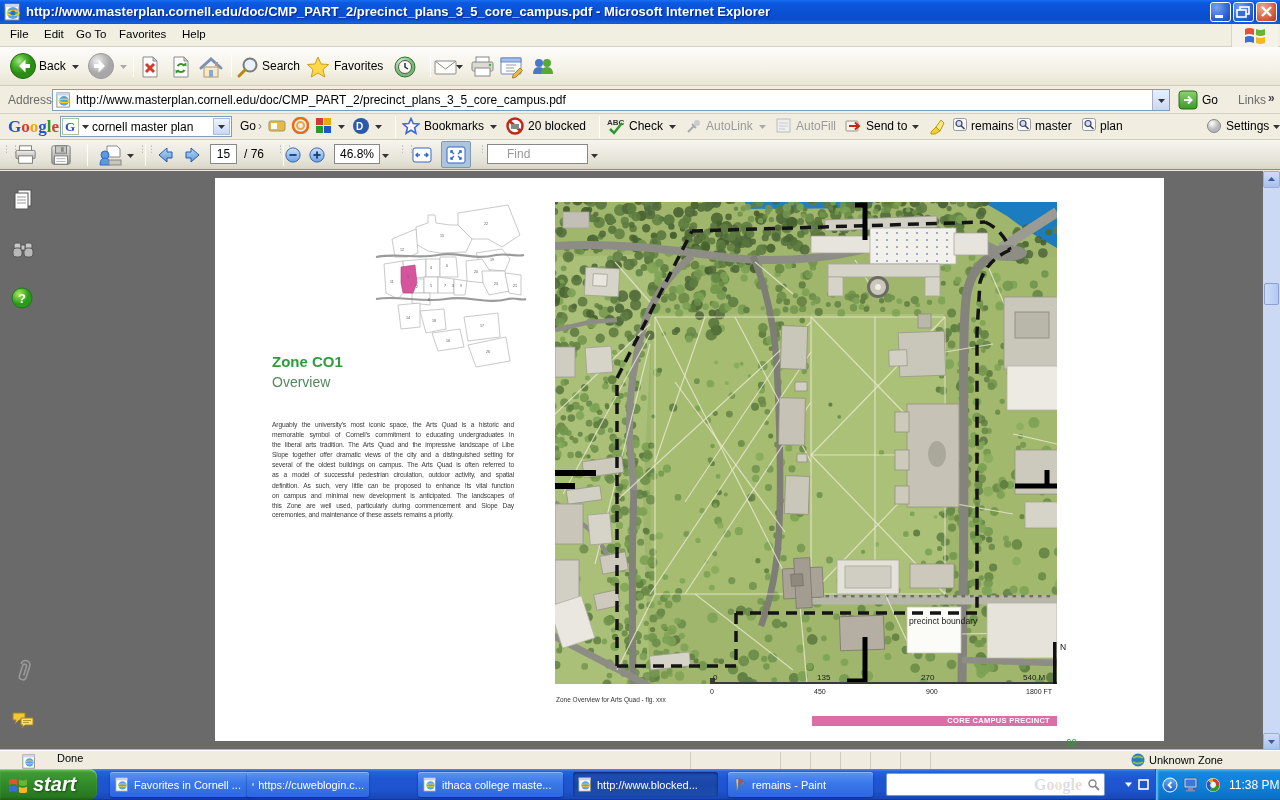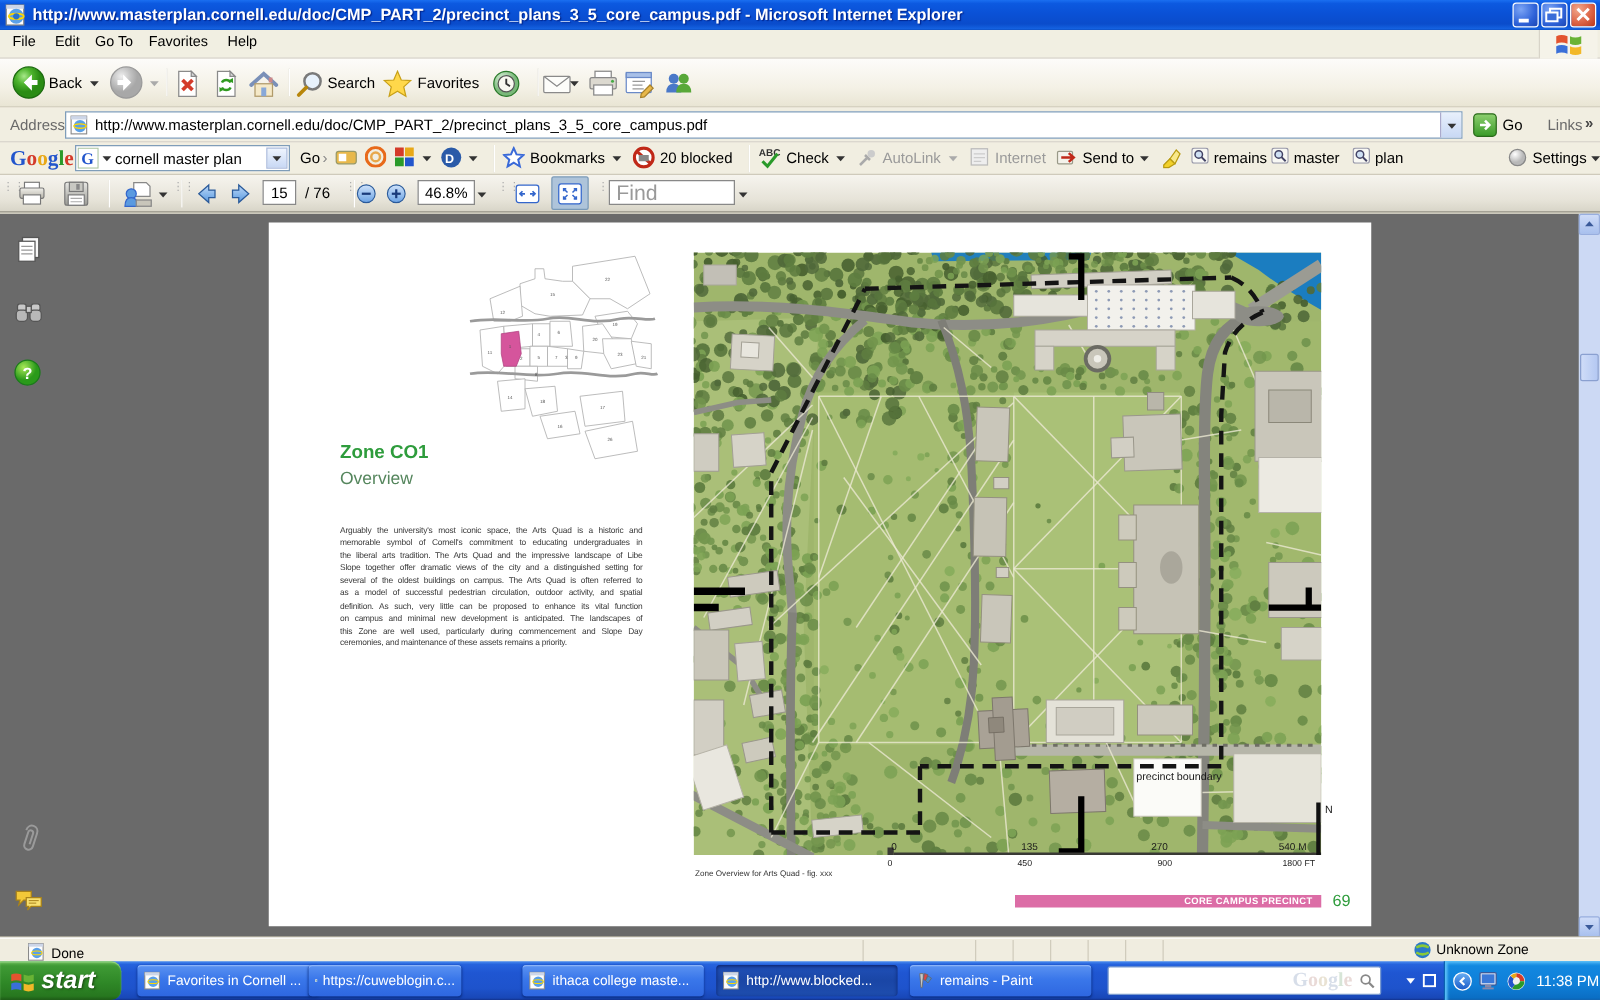--- a/index.html
+++ b/index.html
@@ -9,21 +9,21 @@
 .bmin,.bmax{background:radial-gradient(circle at 30% 25%,#7ba4f5,#2f63d9 60%,#1c46b4)}
 .bclose{background:radial-gradient(circle at 30% 25%,#f2a88c,#dd6547 55%,#b8371b)}
 #menubar{left:0;top:24px;width:1280px;height:23px;background:#f1efe2;border-bottom:1px solid #d4d0c8;font-size:11.5px;color:#000}
 .menuitem{position:absolute;top:4px}
 #winflag{position:absolute;right:2px;top:0;width:47px;height:23px;background:#f5f3e9;border-left:1px solid #d8d4c8}
 #toolbar{left:0;top:47px;width:1280px;height:39px;background:linear-gradient(180deg,#fdfcfa,#f4f1e6 60%,#e9e5d4);border-bottom:1px solid #cfcabb;font-size:12px}
 #addrbar{left:0;top:86px;width:1280px;height:28px;background:#f1eee1;border-bottom:1px solid #d4d0c8;font-size:12px}
 #googlebar{left:0;top:114px;width:1280px;height:26px;background:#f1eee1;border-bottom:1px solid #cfcabb;font-size:12px}
 #pdfbar{left:0;top:140px;width:1280px;height:30px;background:linear-gradient(180deg,#f6f4ee,#e6e3d8 70%,#d8d5c8);border-bottom:1px solid #8e8b80;font-size:12px}
 #viewer{left:0;top:171px;width:1280px;height:579px;background:#6a6a6a}
-#page{position:absolute;left:215px;top:7px;width:882px;height:563px;background:#fff}
+#page{position:absolute;left:215px;top:7px;width:949px;height:563px;background:#fff}
 #vscroll{position:absolute;right:0;top:0;width:17px;height:579px;background:#ccd9f4}
 .sep{display:inline-block;width:1px;height:22px;background:#cbc7b8;border-right:1px solid #fff;vertical-align:middle;margin:0 3px}
 #statusbar{left:0;top:750px;width:1280px;height:19px;background:#f0ede0;border-top:1px solid #fff;box-shadow:0 -1px 0 #b8b4a4;font-size:11px;color:#000}
 #taskbar{left:0;top:769px;width:1280px;height:31px;background:linear-gradient(180deg,#4b8df0 0%,#2663dd 8%,#1f56d2 30%,#1e53cc 70%,#1847b7 95%,#12328c 100%)}
 .task{position:absolute;top:3px;height:25px;border-radius:3px;background:linear-gradient(180deg,#5c93f2,#3a77ea 45%,#2e67e0);box-shadow:inset 0 1px 0 #8ab2f7,0 1px 2px #0b2f86;color:#fff;font-size:11px;display:flex;align-items:center;padding:0 5px;gap:4px;white-space:nowrap;overflow:hidden}
 .task.active{background:linear-gradient(180deg,#2050b8,#1a46a6 50%,#1e4dae);box-shadow:inset 0 1px 3px #0a1f66}
 svg{display:block}
 </style></head><body>
 <div id="titlebar" class="abs">
     <svg class="abs" style="left:4px;top:3px" width="18" height="18" viewBox="0 0 18 18">
@@ -309,21 +309,21 @@
 <span class="abs" style="left:706px;top:5px;color:#9a9a9a">AutoLink</span>
     <span class="abs" style="left:758px;top:9px">
       <svg width="9" height="7" viewBox="0 0 9 7">
         <path d="M1,2 L8,2 L4.5,6 Z" fill="#aaa"></path>
       </svg>
     </span>
 <svg class="abs" style="left:776px;top:4px" width="16" height="16" viewBox="0 0 16 16">
       <rect x="1" y="1" width="13" height="13" fill="#eee" stroke="#bbb"></rect>
       <path d="M3,5 L12,5 M3,8 L12,8 M3,11 L9,11" stroke="#ccc"></path>
     </svg>
-<span class="abs" style="left:796px;top:5px;color:#9a9a9a">Internet</span>
+<span class="abs" style="left:796px;top:5px;color:#9a9a9a">AutoFill</span>
 <svg class="abs" style="left:845px;top:4px" width="17" height="16" viewBox="0 0 17 16">
       <rect x="1" y="3" width="12" height="10" rx="1" fill="#f4f2ea" stroke="#998"></rect>
       <path d="M4,8 L14,8 M10,4.5 L14,8 L10,11.5" stroke="#c02818" stroke-width="2" fill="none"></path>
     </svg>
 <span class="abs" style="left:866px;top:5px">Send to</span>
     <span class="abs" style="left:911px;top:9px">
       <svg width="9" height="7" viewBox="0 0 9 7">
         <path d="M1,2 L8,2 L4.5,6 Z" fill="#333"></path>
       </svg>
     </span>
@@ -472,21 +472,21 @@
     </span>
 <div class="abs" style="left:441px;top:1px;width:30px;height:27px;background:#aec4da;border:1px solid #7a9ab8;border-radius:2px"></div>
 <span class="abs" style="left:445px;top:5px">
       <svg width="22" height="20" viewBox="0 0 22 20">
         <rect x="2" y="2" width="18" height="16" rx="2" fill="#fff" stroke="#36c"></rect>
         <path d="M6,8 L6,6 L8,6 M14,6 L16,6 L16,8 M16,12 L16,14 L14,14 M8,14 L6,14 L6,12" stroke="#36c" stroke-width="1.4" fill="none"></path>
         <path d="M6,6 L9,9 M16,6 L13,9 M16,14 L13,11 M6,14 L9,11" stroke="#36c" stroke-width="1.2"></path>
       </svg>
     </span>
 <span class="abs" style="left:478px;top:4px;color:#aaa;font-size:9px">⋮⋮</span>
-<div class="abs" style="left:487px;top:4px;width:101px;height:20px;background:#fff;border:1px solid #888;color:#999;font-size:17px;line-height:19px;padding-left:5px">Find</div>
+<div class="abs" style="left:487px;top:4px;width:101px;height:20px;background:#fff;border:1px solid #888;color:#999;font-size:12px;line-height:19px;padding-left:19px">Find</div>
 <span class="abs" style="left:590px;top:12px">
       <svg width="9" height="7" viewBox="0 0 9 7">
         <path d="M1,2 L8,2 L4.5,6 Z" fill="#333"></path>
       </svg>
     </span>
 </div>
 <div id="viewer" class="abs">
 <div id="page">
 <svg class="abs" style="left:155px;top:17px" width="160" height="185" viewBox="0 0 160 185">
 <path d="M88,18 L138,10 L150,40 L132,52 L118,44 L102,44 L88,30 Z" fill="#fff" stroke="#b2b2b2" stroke-width="0.7"></path>
@@ -2228,21 +2228,21 @@
 </svg>
 <div class="abs" style="left:341px;top:510px;width:520px;font-size:7px;color:#222">
 <span style="position:absolute;left:154px">0</span>
         <span style="position:absolute;left:258px">450</span>
         <span style="position:absolute;left:370px">900</span>
         <span style="position:absolute;left:470px;white-space:nowrap">1800 FT</span>
       </div>
 <div class="abs" style="left:845px;top:464px;font-size:8.5px;color:#111">N</div>
 <div class="abs" style="left:341px;top:518px;font-size:6.5px;color:#333">Zone Overview for Arts Quad - fig. xxx</div>
 <div class="abs" style="left:597px;top:538px;width:245px;height:10px;background:#dc6da6;color:#fff;font-size:7.5px;font-weight:bold;text-align:right;line-height:10px;padding-right:7px;letter-spacing:0.3px">CORE CAMPUS PRECINCT</div>
-<div class="abs" style="left:851px;top:535px;font-size:13px;font-weight:normal;color:#2e9c3c">69</div>
+<div class="abs" style="left:851px;top:560px;font-size:10px;font-weight:normal;color:#2e9c3c">69</div>
 </div>
 <svg class="abs" style="left:12px;top:17px" width="22" height="24" viewBox="0 0 22 24">
       <rect x="6" y="2" width="13" height="16" fill="#f8f8f8" stroke="#555"></rect>
       <rect x="3" y="5" width="13" height="16" fill="#fff" stroke="#555"></rect>
       <path d="M5,9 L14,9 M5,12 L14,12 M5,15 L14,15" stroke="#999"></path>
     </svg>
     <svg class="abs" style="left:12px;top:68px" width="22" height="22" viewBox="0 0 22 22">
       <rect x="2" y="4" width="7" height="6" rx="2" fill="#c8c8c8" stroke="#555"></rect>
       <rect x="13" y="4" width="7" height="6" rx="2" fill="#c8c8c8" stroke="#555"></rect>
       <rect x="1" y="9" width="9" height="9" rx="3" fill="#b8b8b8" stroke="#555"></rect>
@@ -2275,21 +2275,21 @@
       </div>
 <div class="abs" style="left:0;top:562px;width:17px;height:17px;background:linear-gradient(180deg,#cfdcf8,#a8c0ee);border:1px solid #98aede;border-radius:2px">
         <svg width="15" height="15" viewBox="0 0 15 15">
           <path d="M4,6 L7.5,10 L11,6 Z" fill="#3a5a9a"></path>
         </svg>
       </div>
 <div class="abs" style="left:1px;top:112px;width:15px;height:22px;background:linear-gradient(90deg,#cfdcf8,#b4c8f2);border:1px solid #8aa0d0;border-radius:2px"></div>
 </div>
 </div>
 <div id="statusbar" class="abs">
-<span style="display:inline-flex;align-items:flex-end;gap:4px;margin-left:18px;margin-top:1px">
+<span style="display:inline-flex;align-items:flex-start;gap:20px;margin-left:18px;margin-top:1px">
       <svg width="15" height="15" viewBox="0 0 18 18" style="margin:2px 0 0 4px">
         <rect x="1" y="1" width="14" height="16" fill="#fdfdfd" stroke="#888"></rect>
         <rect x="1" y="1" width="14" height="3" fill="#cdd6e8"></rect>
         <circle cx="9" cy="10" r="5" fill="#5aa0e8"></circle>
         <ellipse cx="9" cy="10" rx="5" ry="1.8" fill="none" stroke="#ffd700"></ellipse>
       </svg>
       <span>Done</span>
     </span>
 <span class="abs" style="left:690px;top:1px;height:17px;border-left:1px solid #d0ccbc"></span>
 <span class="abs" style="left:780px;top:1px;height:17px;border-left:1px solid #d0ccbc"></span>

